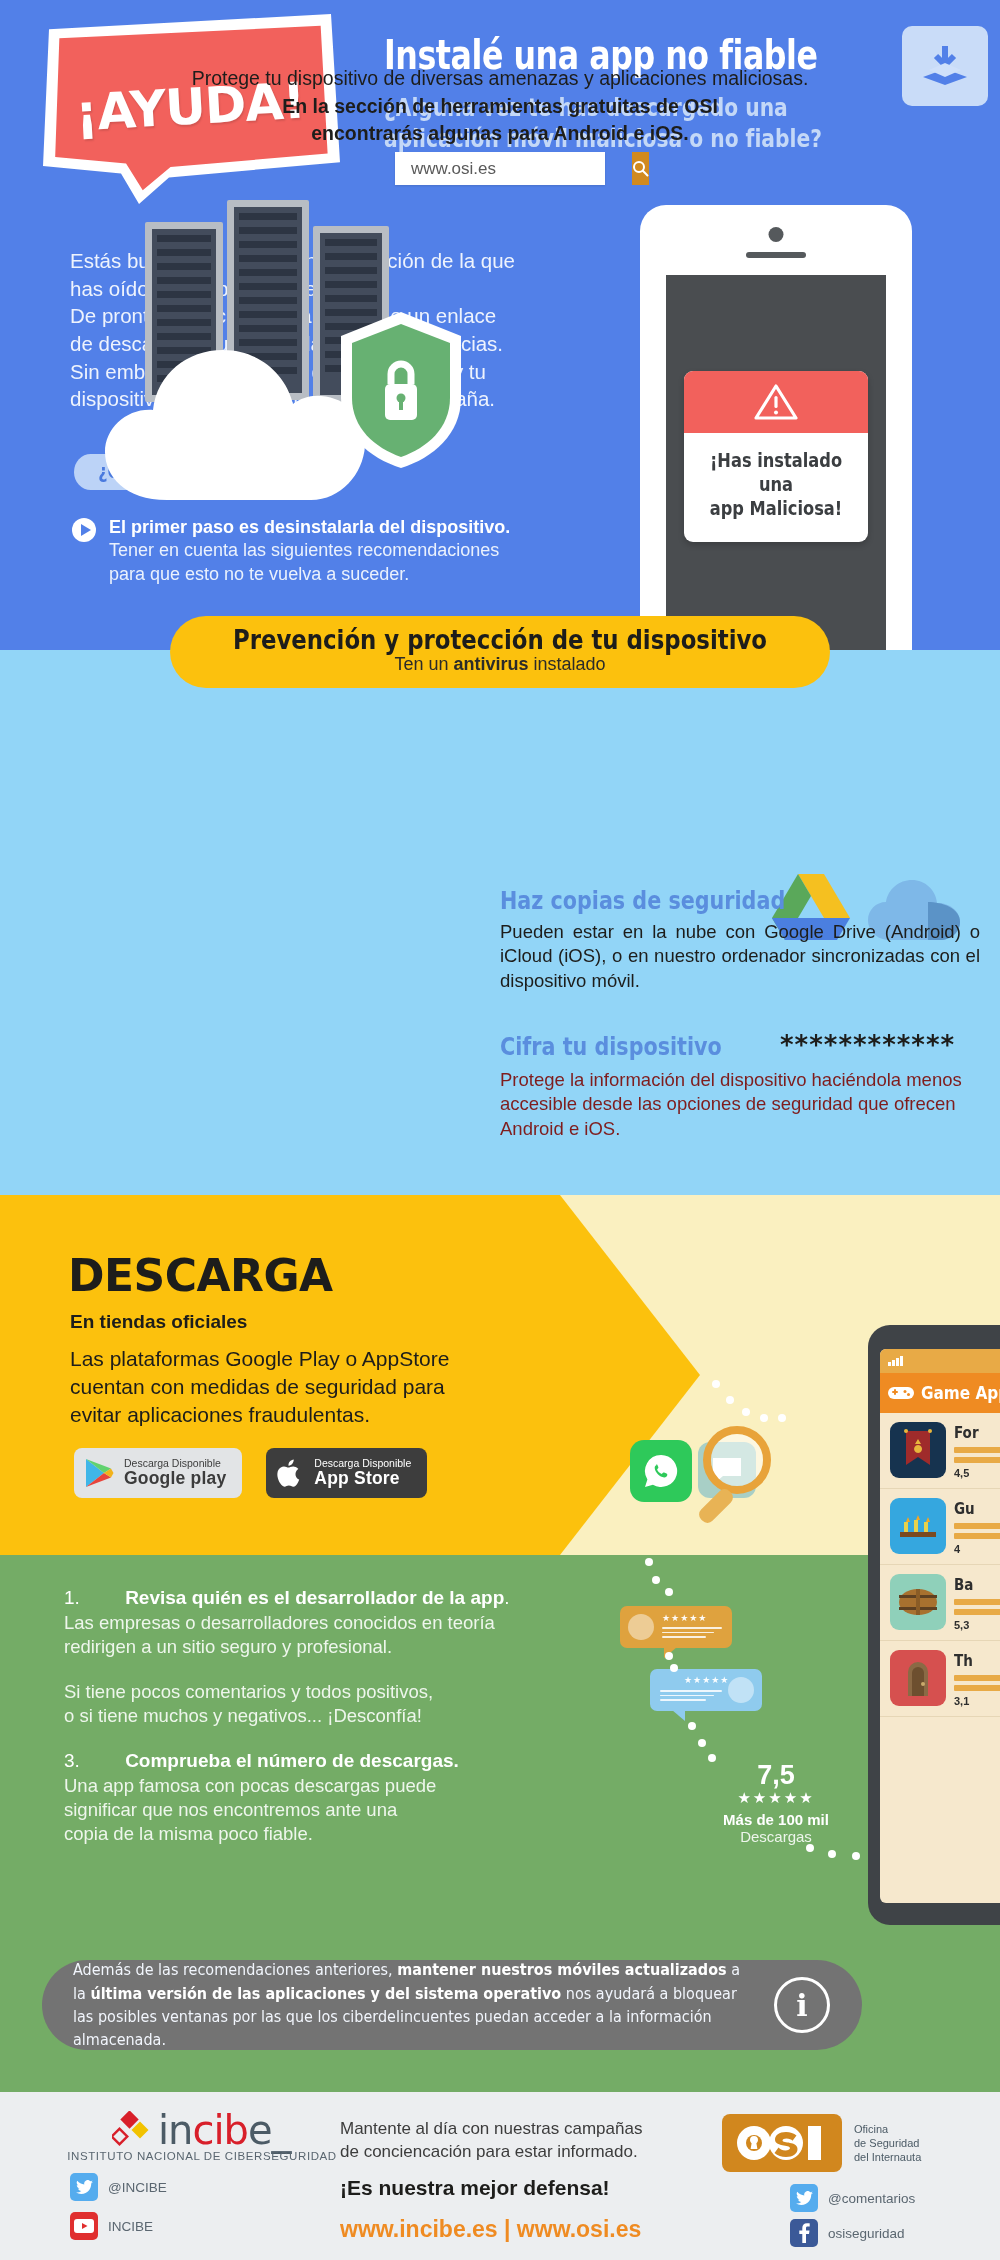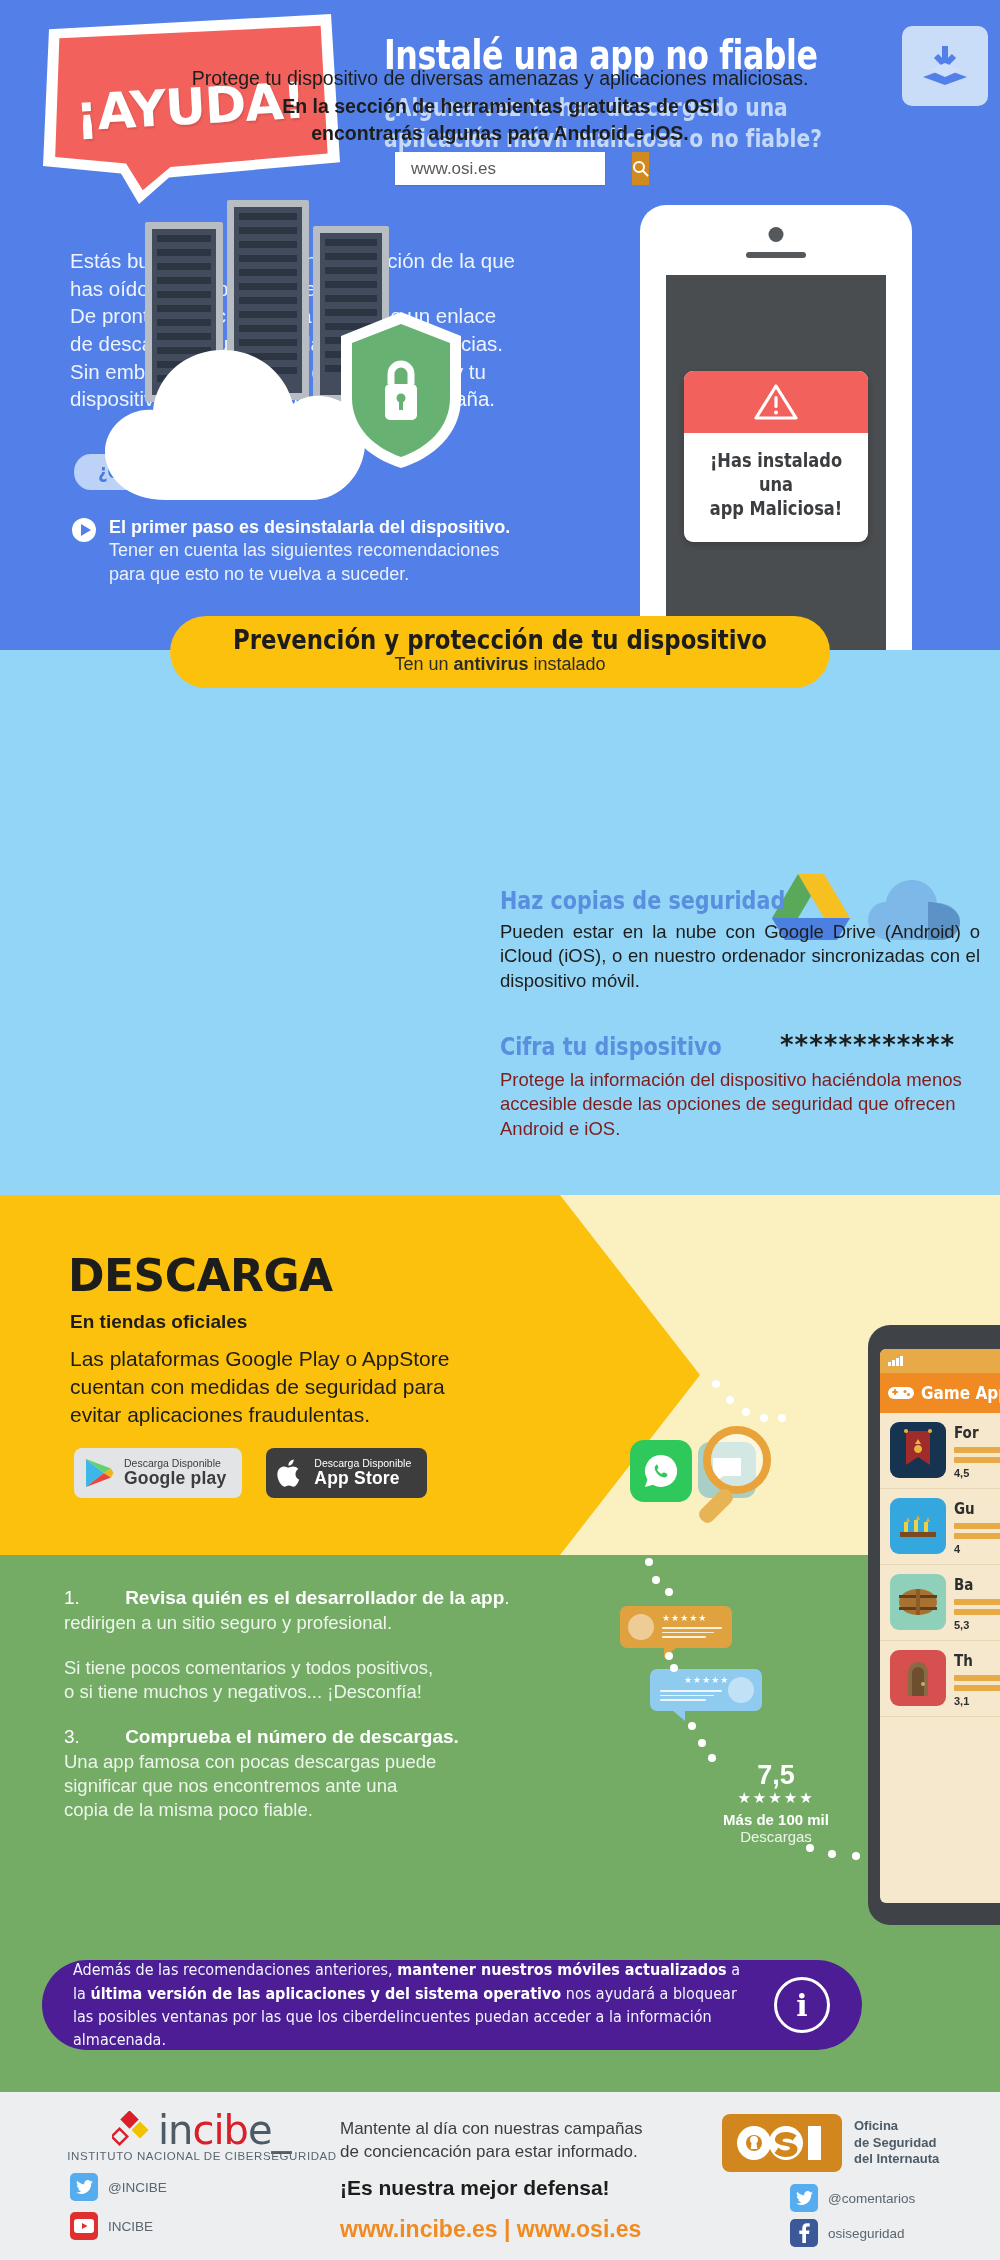--- a/index.html
+++ b/index.html
@@ -308,21 +308,21 @@
   .rating-stars { font-size: 15px; color: #ffffff; letter-spacing: 2px; margin-top: -2px; }
   .rating-l1 { font-size: 15px; font-weight: bold; color: #ffffff; margin-top: 4px; }
   .rating-l2 { font-size: 15px; color: #edf5eb; }
 
   .dots { position: absolute; }
   .dot { position: absolute; width: 8px; height: 8px; border-radius: 50%; background: #ffffff; }
 
   
   .infobox {
     position: absolute; left: 42px; top: 1960px; width: 820px; height: 90px;
-    background: #4c1d95; border-radius: 45px; display: flex; align-items: center;
+    background: #737373; border-radius: 45px; display: flex; align-items: center;
     z-index: 7;
   }
   .infobox-txt {
     flex: 1; padding: 0 10px 0 32px;
     font-family: "DejaVu Sans Condensed", "Liberation Sans Narrow", "Liberation Sans", sans-serif;
     font-size: 16.5px; line-height: 1.42; color: #f2f6fd;
     transform: scaleX(0.97); transform-origin: left center;
   }
   .infobox-txt b { font-weight: bold; color: #ffffff; }
   .info-circle {
@@ -360,21 +360,21 @@
   .f-c1 { font-size: 17px; line-height: 1.35; color: #3c3c3c; }
   .f-c2 { font-size: 21px; font-weight: bold; color: #1d1d1b; margin-top: 12px; }
   .f-c3 { font-size: 23px; font-weight: bold; color: #ef8b22; margin-top: 16px; }
 
   .f-right { position: absolute; left: 722px; top: 22px; width: 260px; }
   .osi-row { display: flex; align-items: center; gap: 12px; }
   .osi-logo {
     width: 120px; height: 58px; background: #d1871e; border-radius: 8px;
     display: flex; align-items: center; justify-content: center;
   }
-  .osi-desc { font-size: 13px; line-height: 1.28; color: #4c5b66; font-weight: bold; }
+  .osi-desc { font-size: 11px; line-height: 1.28; color: #4c5b66; }
   .osi-social { margin-top: 12px; padding-left: 68px; }
   .osi-social .social { padding-left: 0; margin-top: 7px; }
 </style>
 </head>
 <body>
 
 <div class="page">
 
   <div class="sec-hero">
 
@@ -747,20 +747,21 @@
     <span class="dot" style="left:70px;top:10px;"></span>
   </div>
 
   <div class="tips">
     <div class="tip">
       <div class="tip-head">
         <span>1.</span>
         <b>Revisa quién es el desarrollador de la app</b><span>.</span>
       </div>
       <div class="tip-body">
+        <div>Las empresas o desarrolladores conocidos en teoría</div>
         <div>redirigen a un sitio seguro y profesional.</div>
       </div>
     </div>
     <div class="tip">
       <div class="tip-body">
         <div>Si tiene pocos comentarios y todos positivos,</div>
         <div>o si tiene muchos y negativos... ¡Desconfía!</div>
       </div>
     </div>
     <div class="tip">

